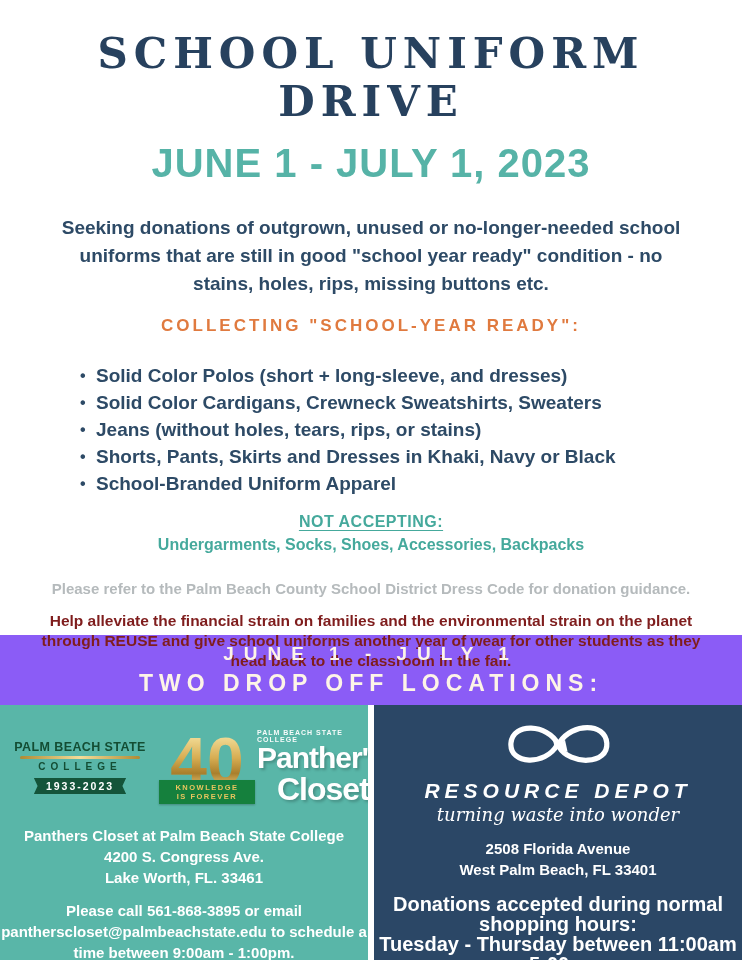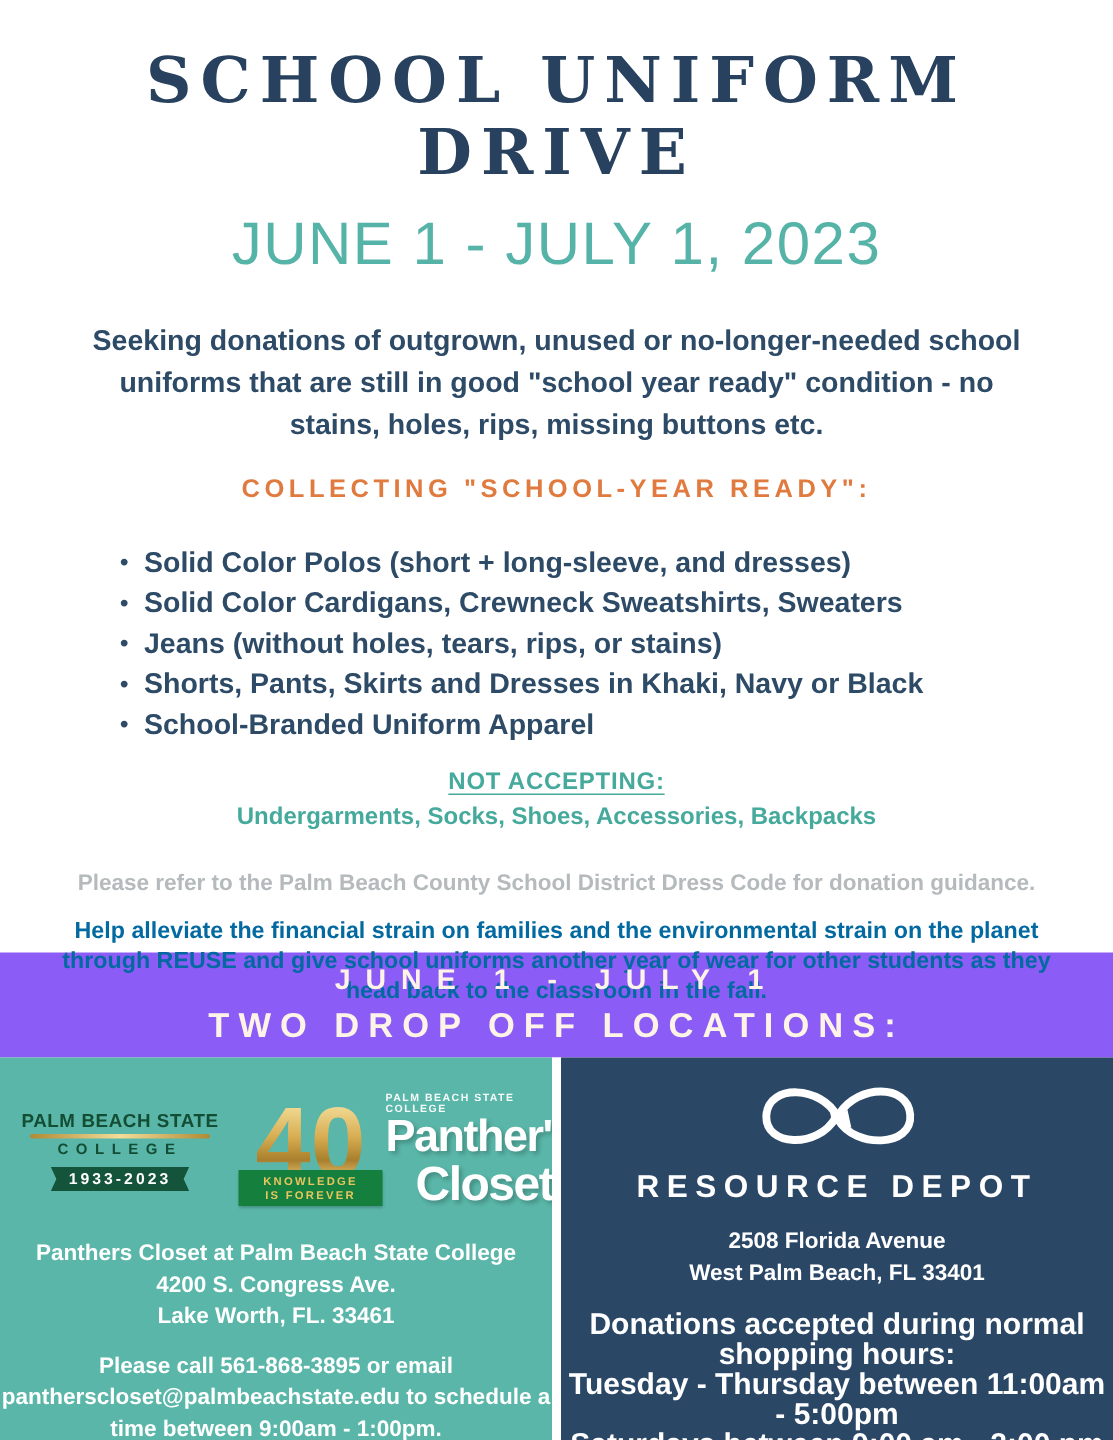--- a/index.html
+++ b/index.html
@@ -24,21 +24,21 @@
     font-family: "DejaVu Serif", serif;
     font-weight: 700;
     font-size: 42px;
     line-height: 1.15;
     letter-spacing: 6px;
     color: #27415e;
   }
   .dates {
     margin-top: 14px;
     font-size: 40px;
-    font-weight: 400;
+    font-weight: 700;
     letter-spacing: 1px;
     color: #56b3a7;
   }
   .intro {
     margin: 28px auto 0;
     width: 640px;
     font-size: 19px;
     line-height: 28px;
     font-weight: 600;
     color: #2d4a66;
@@ -87,21 +87,21 @@
     margin-top: 26px;
     font-size: 15px;
     font-weight: 600;
     color: #b5babc;
   }
   .reuse-para {
     margin-top: 14px;
     font-size: 15.5px;
     line-height: 20px;
     font-weight: 700;
-    color: #0369a1;
+    color: #7f1d1d;
   }
 
   
   .banner {
     height: 70px;
     background: #8b5cf6;
     color: #fdf4e7;
     display: flex;
     flex-direction: column;
     align-items: center;
@@ -237,20 +237,21 @@
     font-weight: 700;
   }
 
   
   .rd-logo { margin-top: 10px; }
   .rd-name {
     margin-top: 2px;
     font-size: 21px;
     font-weight: 700;
     letter-spacing: 5px;
+    font-style: italic;
   }
   .rd-tagline {
     font-family: "DejaVu Serif", serif;
     font-style: italic;
     font-size: 18px;
     margin-top: 1px;
   }
   .right-address {
     margin-top: 13px;
     font-size: 15px;
@@ -345,20 +346,21 @@
     <div class="panel-right">
       <div class="rd-logo">
         <svg width="122" height="58" viewBox="0 0 140 66" fill="none" xmlns="http://www.w3.org/2000/svg">
           <path d="M70 33 C 58 10, 18 8, 16 32 C 14 57, 56 58, 69 34" stroke="#ffffff" stroke-width="6" stroke-linecap="round" fill="none"></path>
           <path d="M72 31 C 86 9, 124 8, 126 32 C 128 57, 84 58, 71 36" stroke="#ffffff" stroke-width="6" stroke-linecap="round" fill="none"></path>
           <polygon points="64,27 78,31 67,41" fill="#ffffff"></polygon>
           <polygon points="77,40 63,36 74,26" fill="#ffffff" transform="translate(4,2)"></polygon>
         </svg>
       </div>
       <div class="rd-name">RESOURCE DEPOT</div>
+      <div class="rd-tagline">turning waste into wonder</div>
       <div class="right-address">
         <div>2508 Florida Avenue</div>
         <div>West Palm Beach, FL 33401</div>
       </div>
       <div class="right-hours">
         <div>Donations accepted during normal shopping hours:</div>
         <div>Tuesday - Thursday between 11:00am - 5:00pm</div>
         <div>Saturdays between 9:00 am - 2:00 pm</div>
       </div>
     </div>

